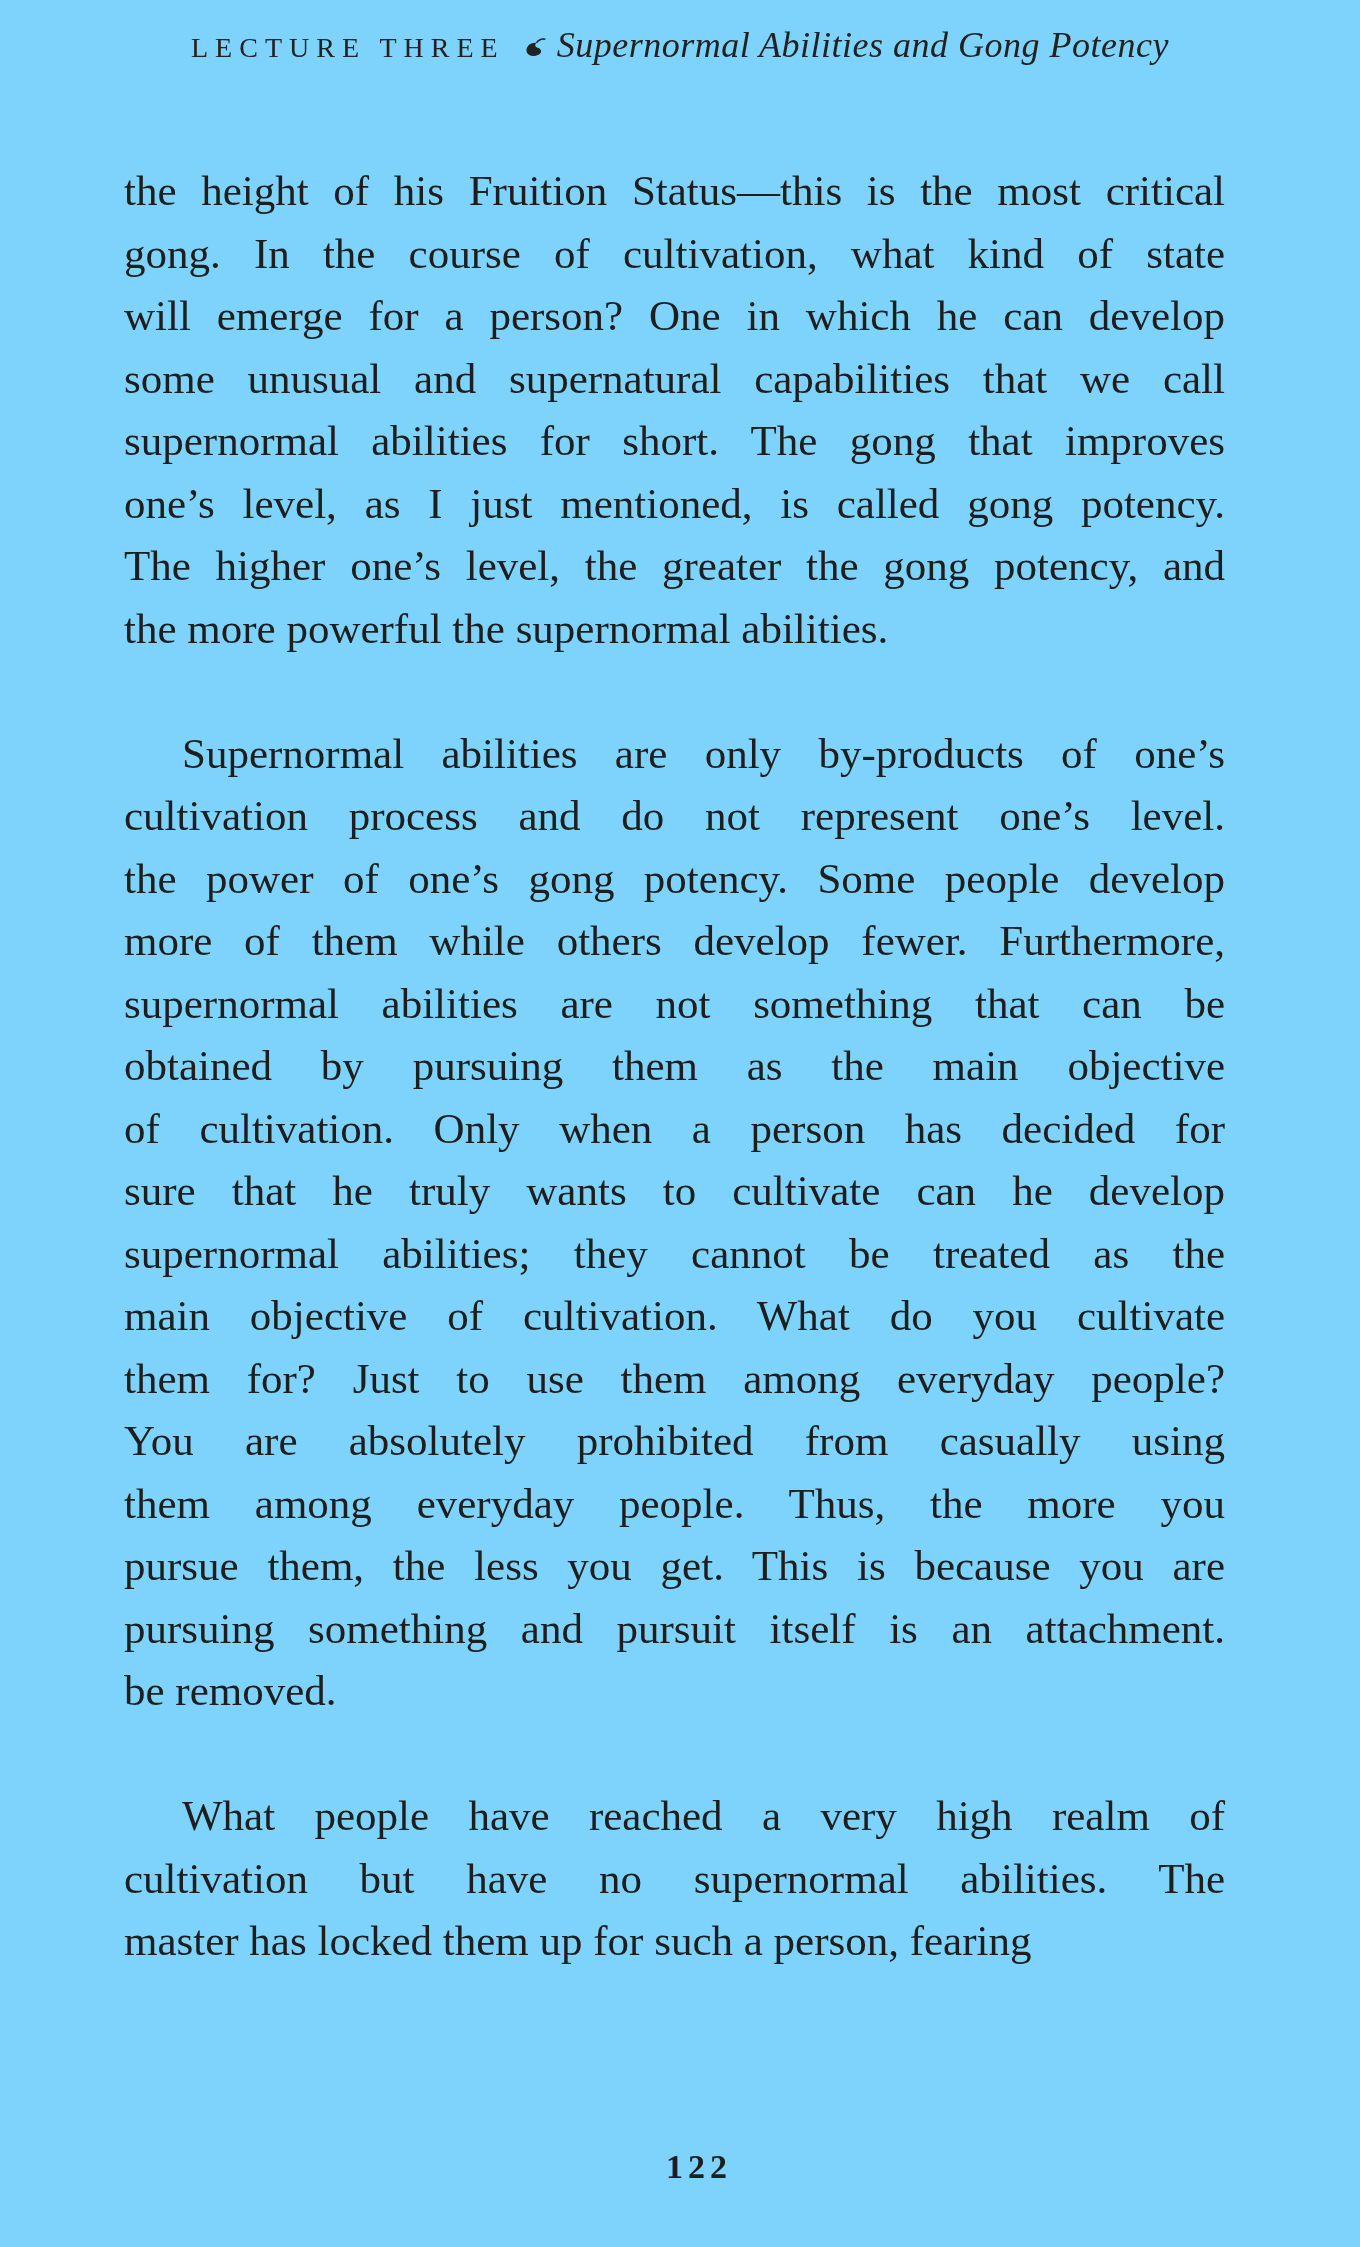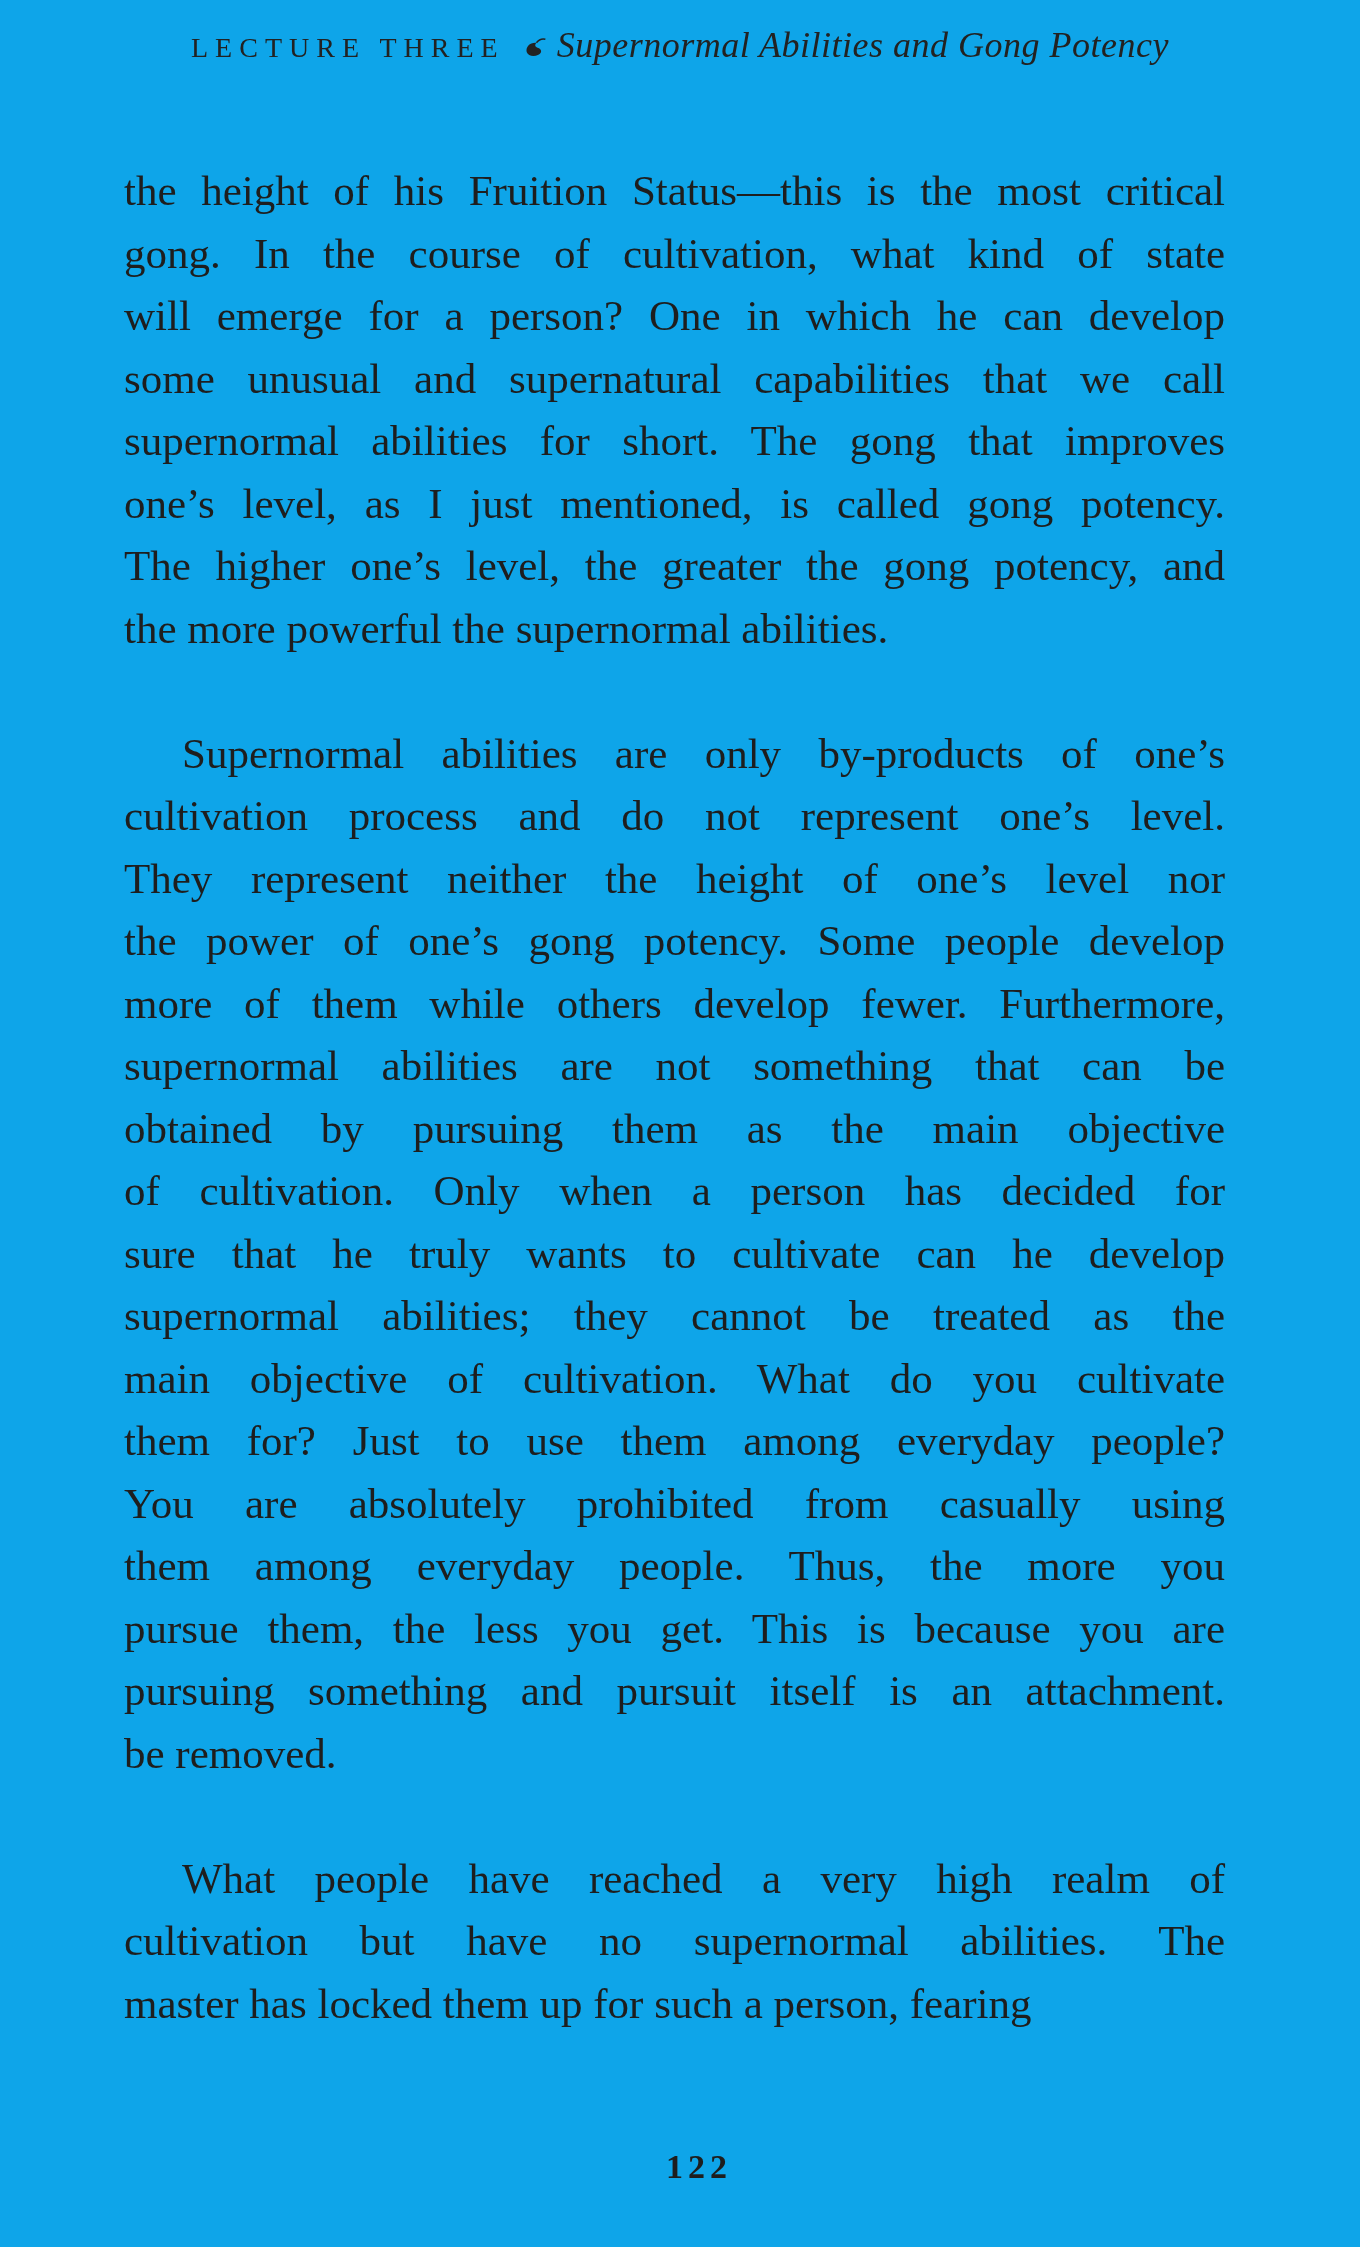--- a/index.html
+++ b/index.html
@@ -1,21 +1,21 @@
 <!DOCTYPE html>
 <html><head>
 <meta charset="utf-8">
 <style>
   html, body { margin: 0; padding: 0; }
   body { background: #ffffff; }
   .page {
     position: relative;
     width: 1360px;
     height: 2247px;
-    background: #0ea5e9;
+    background: #7dd3fc;
     font-family: "Liberation Serif", "DejaVu Serif", serif;
     color: #1e1e1e;
     overflow: hidden;
   }
   .running-head {
     position: absolute;
     top: 24px;
     left: 0;
     width: 100%;
     text-align: center;
@@ -87,21 +87,20 @@
       <div class="line">some unusual and supernatural capabilities that we call</div>
       <div class="line">supernormal abilities for short. The gong that improves</div>
       <div class="line">one’s level, as I just mentioned, is called gong potency.</div>
       <div class="line">The higher one’s level, the greater the gong potency, and</div>
       <div class="line pl">the more powerful the supernormal abilities.</div>
     </div>
 
     <div class="para indent">
       <div class="line">Supernormal abilities are only by-products of one’s</div>
       <div class="line">cultivation process and do not represent one’s level.</div>
-      <div class="line">They represent neither the height of one’s level nor</div>
       <div class="line">the power of one’s gong potency. Some people develop</div>
       <div class="line">more of them while others develop fewer. Furthermore,</div>
       <div class="line">supernormal abilities are not something that can be</div>
       <div class="line">obtained by pursuing them as the main objective</div>
       <div class="line">of cultivation. Only when a person has decided for</div>
       <div class="line">sure that he truly wants to cultivate can he develop</div>
       <div class="line">supernormal abilities; they cannot be treated as the</div>
       <div class="line">main objective of cultivation. What do you cultivate</div>
       <div class="line">them for? Just to use them among everyday people?</div>
       <div class="line">You are absolutely prohibited from casually using</div>

